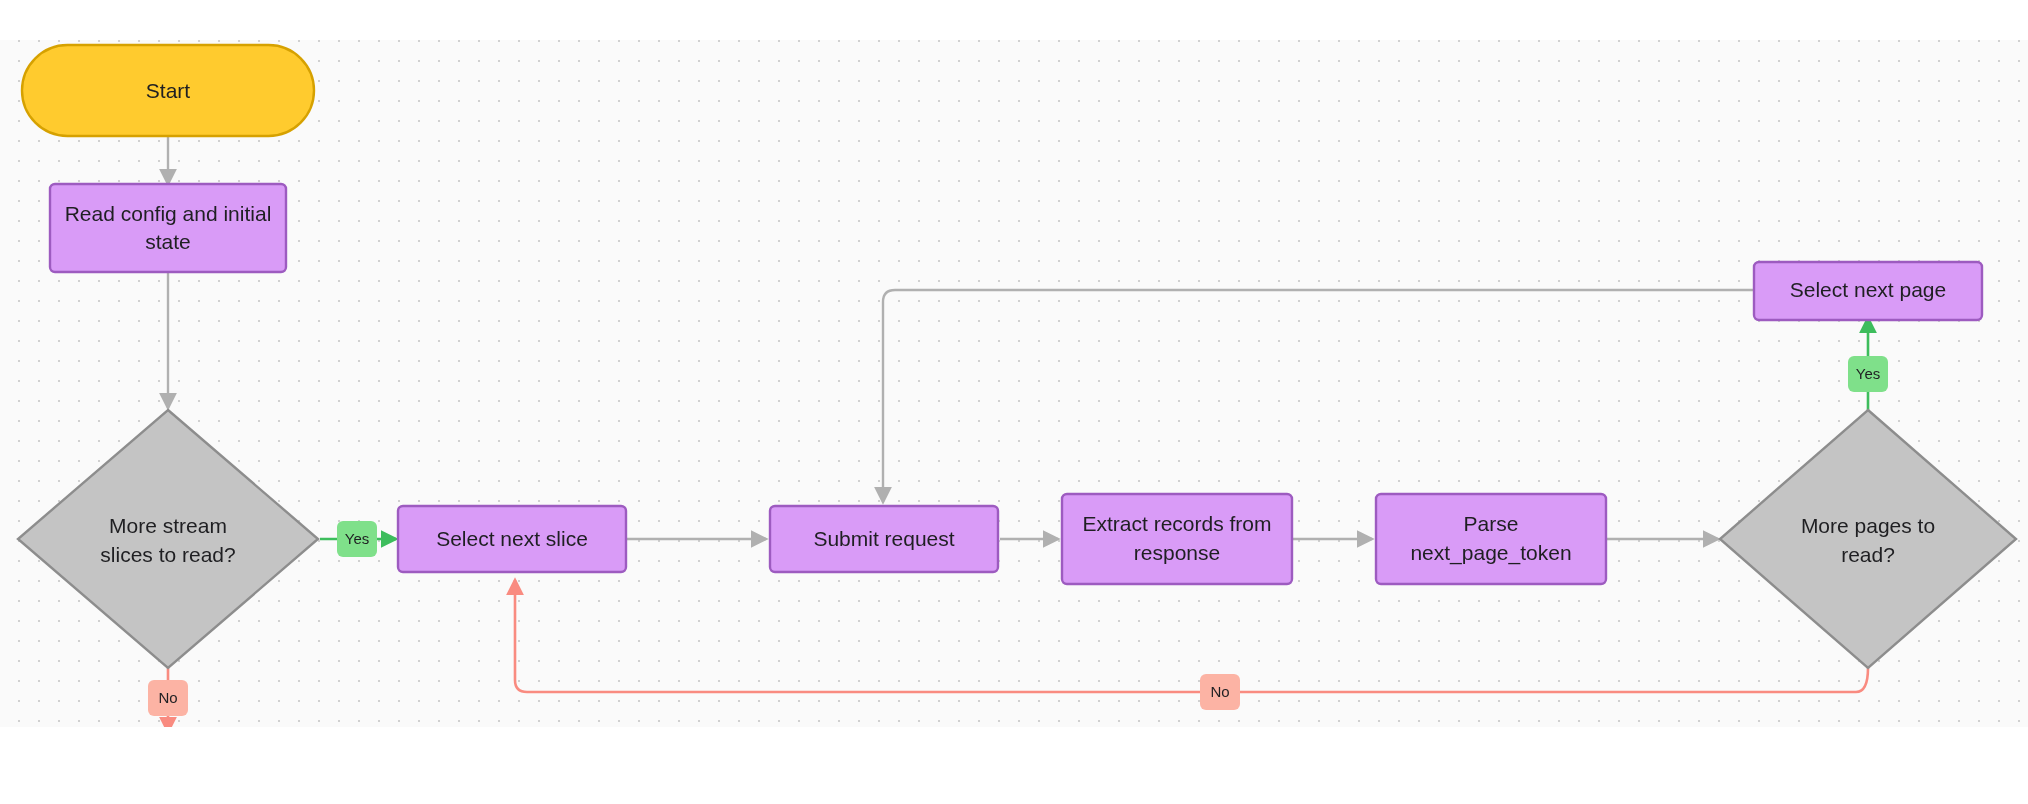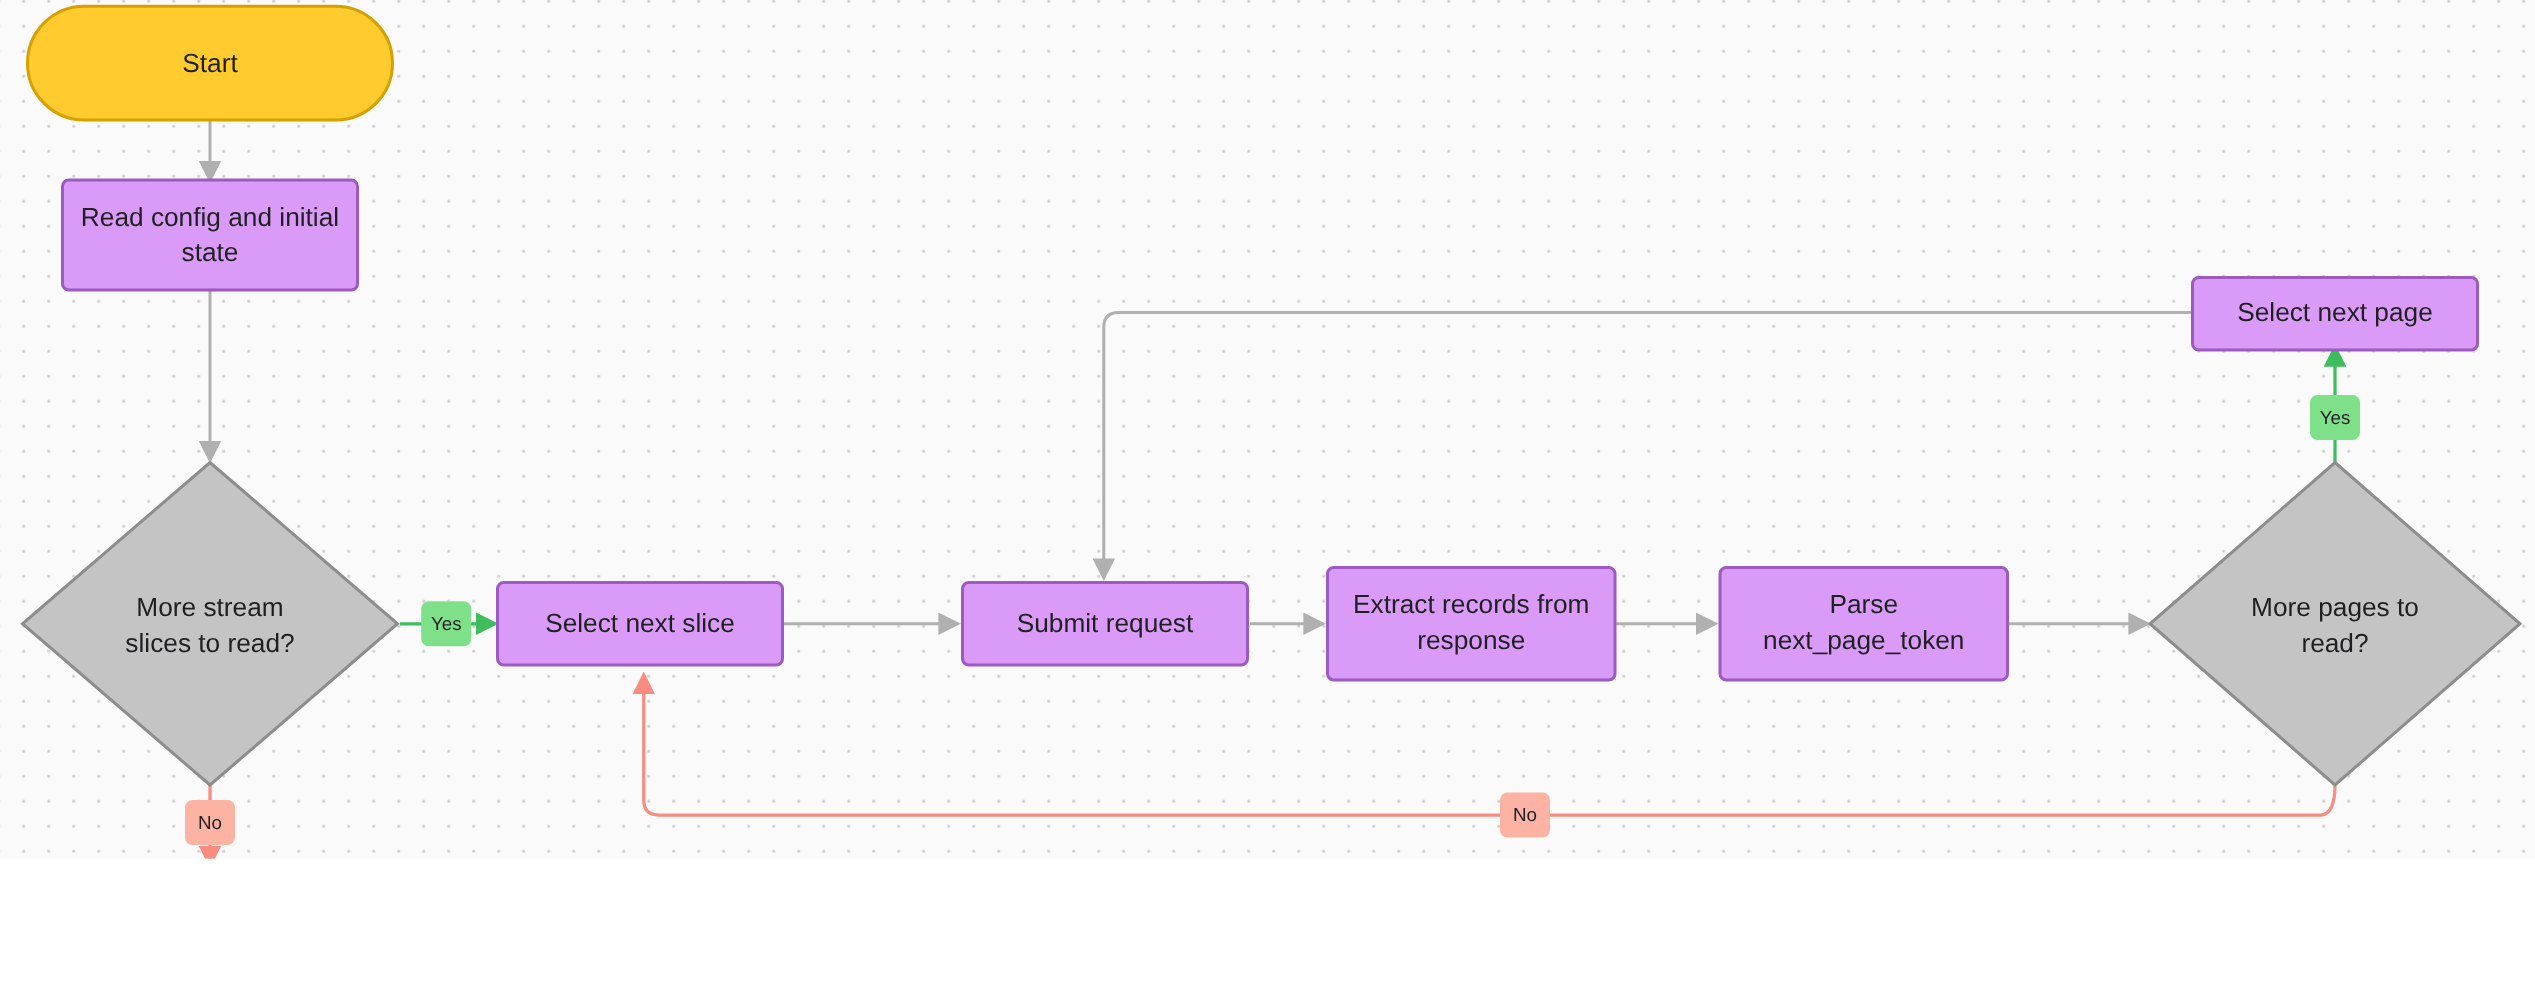--- a/index.html
+++ b/index.html
@@ -9,20 +9,21 @@
   }
   #canvas{
     position:relative;
     width:2028px;
     height:687px;
     overflow:hidden;
     background-color:#fafafa;
     background-image:radial-gradient(circle, #d0d0d0 1.1px, rgba(0,0,0,0) 1.2px);
     background-size:20px 20px;
     background-position:9px 11px;
+    margin-top:40px;
   }
   #flow{
     position:absolute;
     left:0; top:0;
     width:2028px;
     height:804px;
   }
   .node-label{
     font-family:"Liberation Sans", sans-serif;
     font-size:21px;

